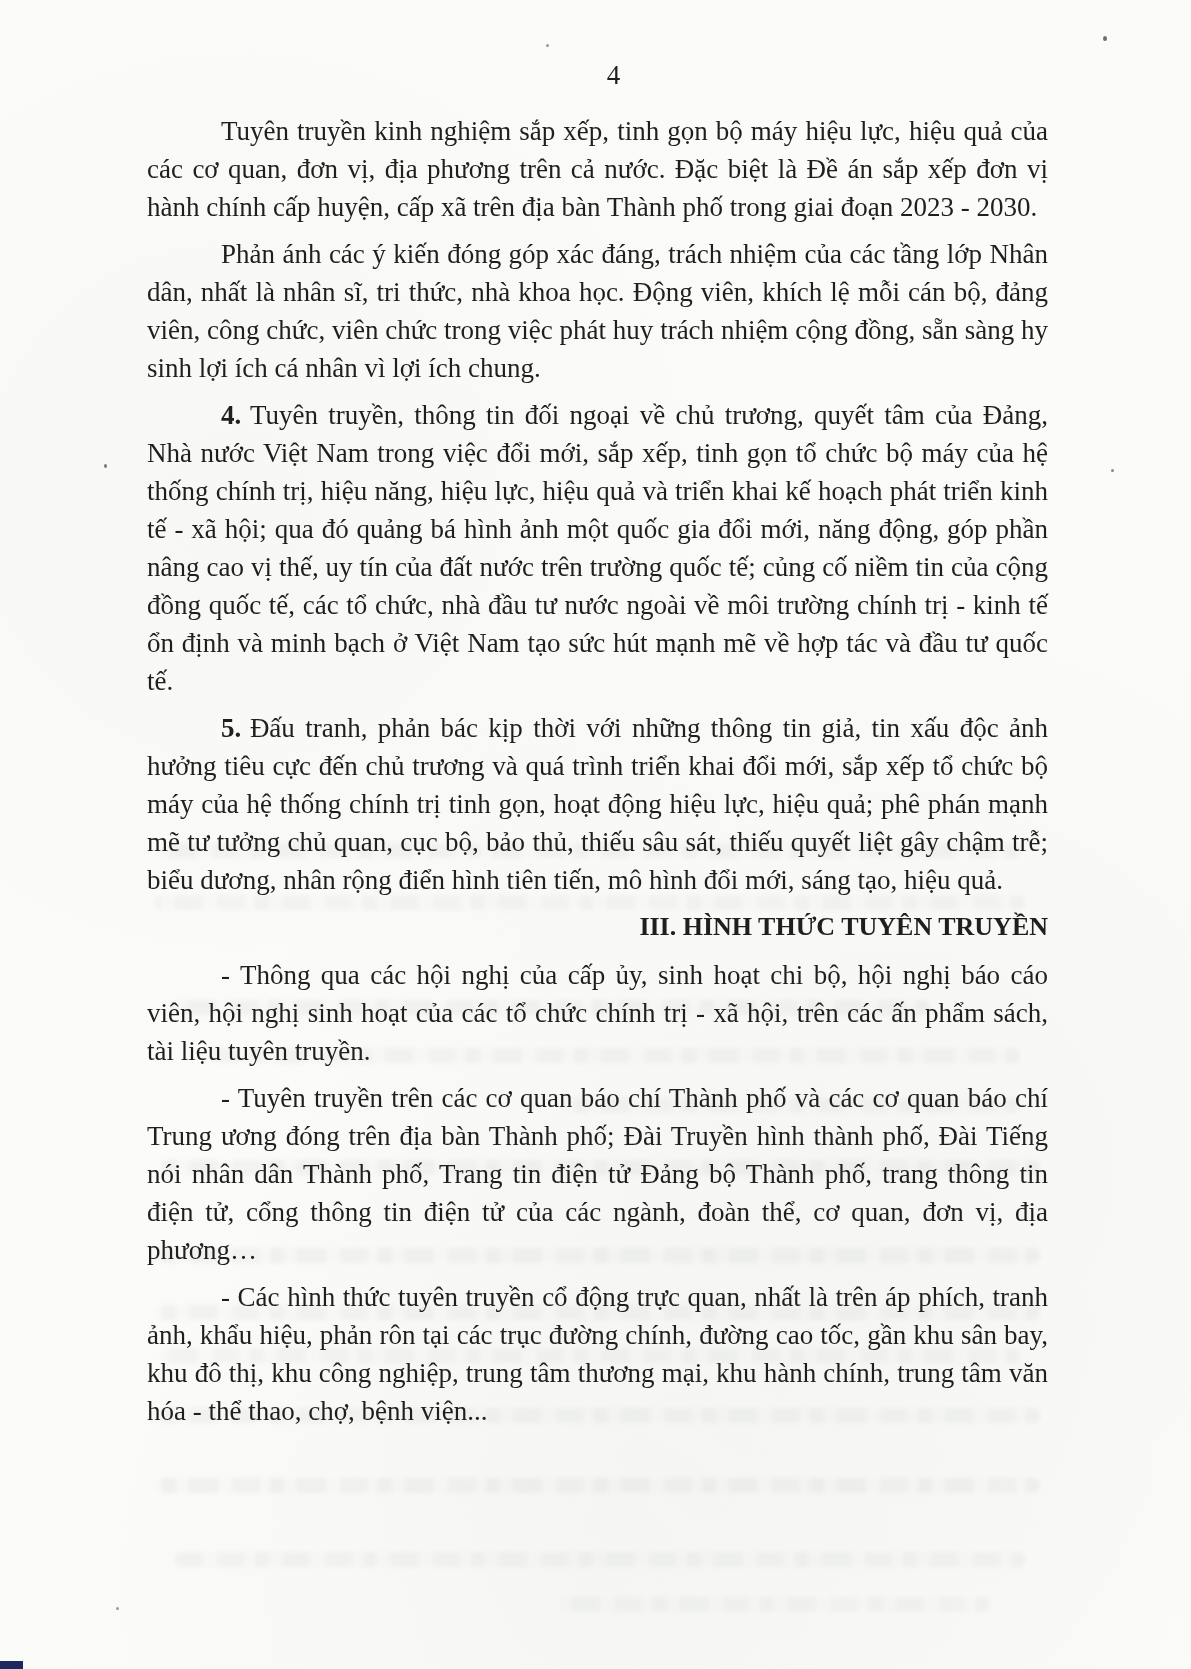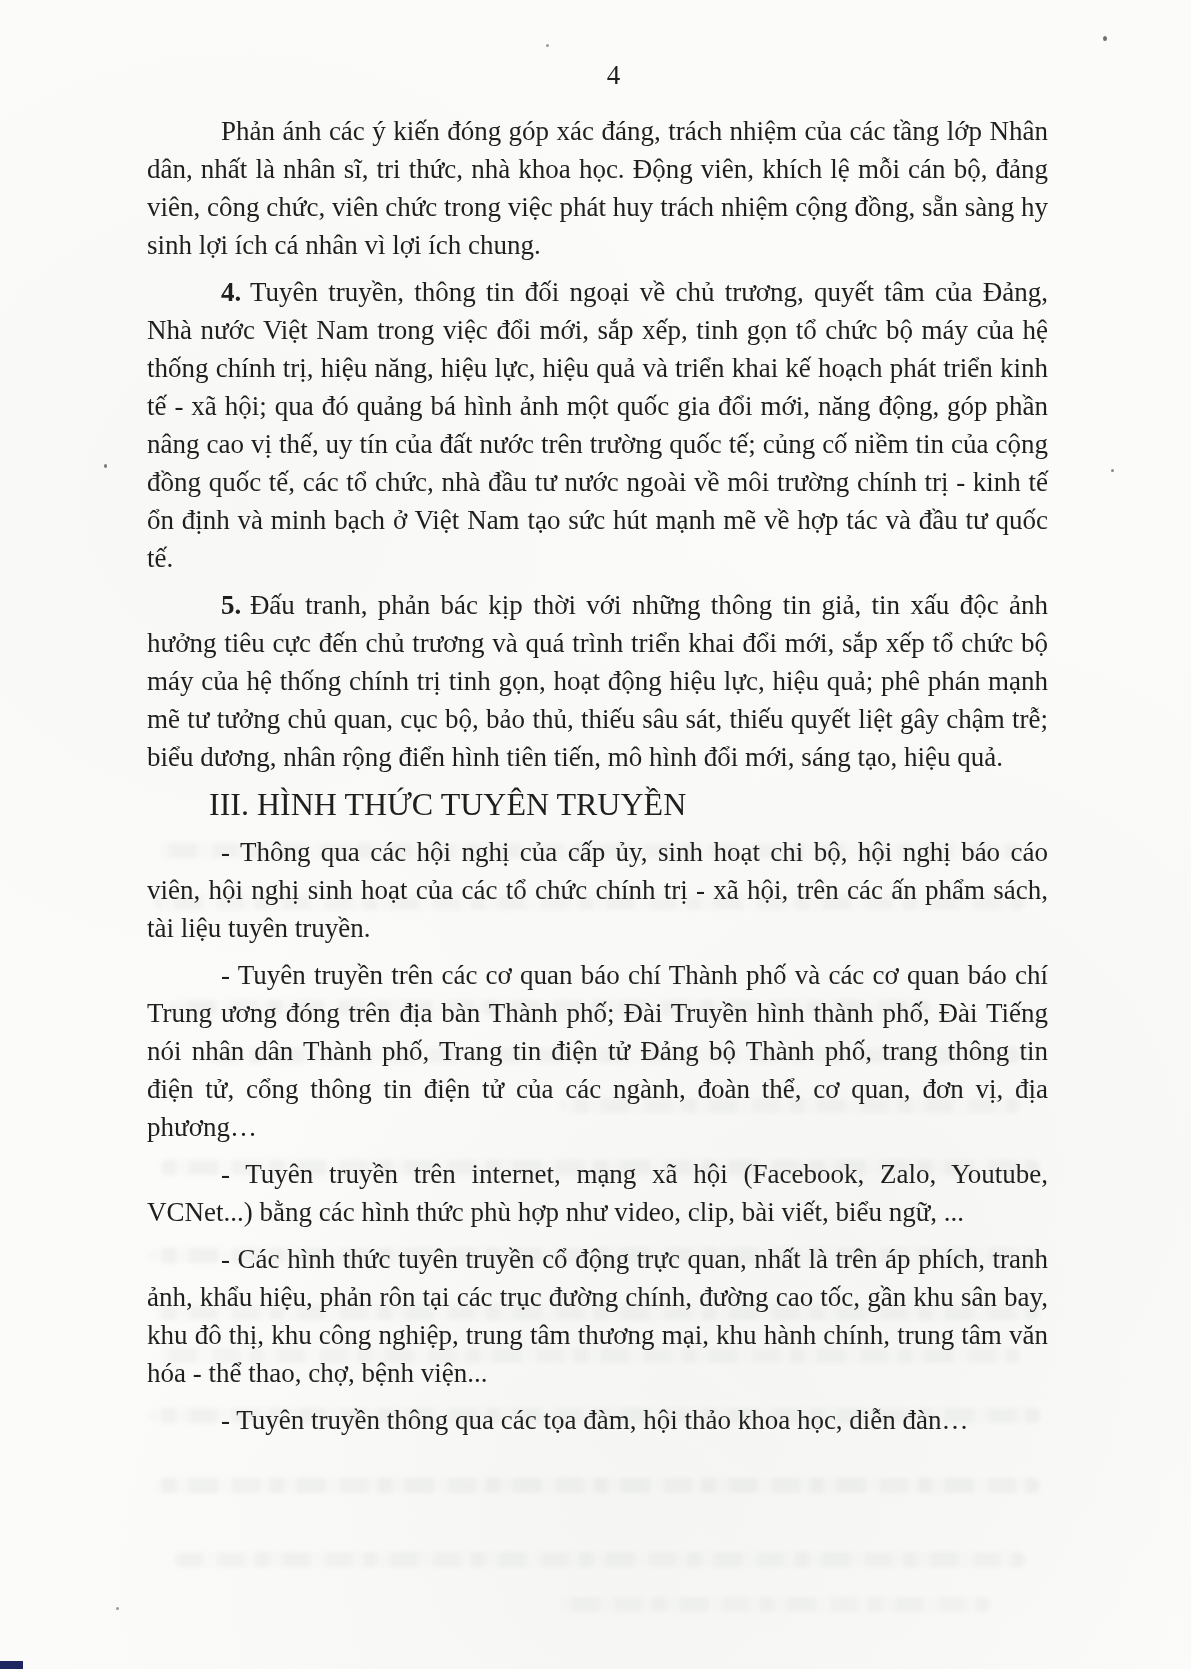--- a/index.html
+++ b/index.html
@@ -24,22 +24,22 @@
     text-align:center;font-size:27px;z-index:2;
     transform:translateX(16px);
   }
   .content{
     position:absolute;top:112px;left:147px;width:901px;z-index:2;
     font-size:27px;line-height:38px;text-align:justify;
   }
   .para{margin:0 0 9px 0;text-indent:74px;}
   .marker{font-weight:bold;margin-right:0.32em;}
   .section-heading{
-    margin:4px 0 10px 0;text-indent:62px;text-align:left;
-    font-size:32px;font-weight:normal;line-height:38px;
+    margin:4px 0 10px 0;text-indent:62px;text-align:right;
+    font-size:26px;font-weight:bold;line-height:38px;
   }
   
   .bleed{position:absolute;left:0;top:0;width:100%;height:100%;z-index:1;pointer-events:none;}
   .bleed-line{
     position:absolute;height:15px;border-radius:7px;
     background:repeating-linear-gradient(90deg,
       rgba(125,140,134,0.16) 0 14px, rgba(125,140,134,0.04) 14px 24px,
       rgba(125,140,134,0.13) 24px 52px, rgba(125,140,134,0.03) 52px 66px,
       rgba(125,140,134,0.15) 66px 95px, rgba(125,140,134,0.05) 95px 108px);
     filter:blur(2.3px);
@@ -69,39 +69,38 @@
     <div class="bleed-line" style="left:150px;top:1408px;width:890px;opacity:.45"></div>
     <div class="bleed-line" style="left:155px;top:1478px;width:885px;opacity:.5"></div>
     <div class="bleed-line" style="left:175px;top:1552px;width:850px;opacity:.45"></div>
     <div class="bleed-line" style="left:560px;top:1597px;width:430px;opacity:.4"></div>
   </div>
 
   <div class="page-number-row">4</div>
 
   <div class="content">
 
+    <p class="para"><span>Tuyên truyền kinh nghiệm sắp xếp, tinh gọn bộ máy hiệu lực, hiệu quả của các cơ quan, đơn vị, địa phương trên cả nước. Đặc biệt là Đề án sắp xếp đơn vị hành chính cấp huyện, cấp xã trên địa bàn Thành phố trong giai đoạn 2023 - 2030.</span></p>
 
     <p class="para"><span>Phản ánh các ý kiến đóng góp xác đáng, trách nhiệm của các tầng lớp Nhân dân, nhất là nhân sĩ, tri thức, nhà khoa học. Động viên, khích lệ mỗi cán bộ, đảng viên, công chức, viên chức trong việc phát huy trách nhiệm cộng đồng, sẵn sàng hy sinh lợi ích cá nhân vì lợi ích chung.</span></p>
 
     <p class="para"><span class="marker">4.</span><span>Tuyên truyền, thông tin đối ngoại về chủ trương, quyết tâm của Đảng, Nhà nước Việt Nam trong việc đổi mới, sắp xếp, tinh gọn tổ chức bộ máy của hệ thống chính trị, hiệu năng, hiệu lực, hiệu quả và triển khai kế hoạch phát triển kinh tế - xã hội; qua đó quảng bá hình ảnh một quốc gia đổi mới, năng động, góp phần nâng cao vị thế, uy tín của đất nước trên trường quốc tế; củng cố niềm tin của cộng đồng quốc tế, các tổ chức, nhà đầu tư nước ngoài về môi trường chính trị - kinh tế ổn định và minh bạch ở Việt Nam tạo sức hút mạnh mẽ về hợp tác và đầu tư quốc tế.</span></p>
 
     <p class="para"><span class="marker">5.</span><span>Đấu tranh, phản bác kịp thời với những thông tin giả, tin xấu độc ảnh hưởng tiêu cực đến chủ trương và quá trình triển khai đổi mới, sắp xếp tổ chức bộ máy của hệ thống chính trị tinh gọn, hoạt động hiệu lực, hiệu quả; phê phán mạnh mẽ tư tưởng chủ quan, cục bộ, bảo thủ, thiếu sâu sát, thiếu quyết liệt gây chậm trễ; biểu dương, nhân rộng điển hình tiên tiến, mô hình đổi mới, sáng tạo, hiệu quả.</span></p>
 
     <h2 class="section-heading">III. HÌNH THỨC TUYÊN TRUYỀN</h2>
 
     <p class="para"><span>- Thông qua các hội nghị của cấp ủy, sinh hoạt chi bộ, hội nghị báo cáo viên, hội nghị sinh hoạt của các tổ chức chính trị - xã hội, trên các ấn phẩm sách, tài liệu tuyên truyền.</span></p>
 
     <p class="para"><span>- Tuyên truyền trên các cơ quan báo chí Thành phố và các cơ quan báo chí Trung ương đóng trên địa bàn Thành phố; Đài Truyền hình thành phố, Đài Tiếng nói nhân dân Thành phố, Trang tin điện tử Đảng bộ Thành phố, trang thông tin điện tử, cổng thông tin điện tử của các ngành, đoàn thể, cơ quan, đơn vị, địa phương…</span></p>
 
 
-    <p class="para"><span>- Tuyên truyền trên internet, mạng xã hội (Facebook, Zalo, Youtube, VCNet...) bằng các hình thức phù hợp như video, clip, bài viết, biểu ngữ, ...</span></p>
 
     <p class="para"><span>- Các hình thức tuyên truyền cổ động trực quan, nhất là trên áp phích, tranh ảnh, khẩu hiệu, phản rôn tại các trục đường chính, đường cao tốc, gần khu sân bay, khu đô thị, khu công nghiệp, trung tâm thương mại, khu hành chính, trung tâm văn hóa - thể thao, chợ, bệnh viện...</span></p>
 
-    <p class="para"><span>- Tuyên truyền thông qua các tọa đàm, hội thảo khoa học, diễn đàn…</span></p>
 
   </div>
 
   <div class="corner-mark" style="background: rgb(30, 39, 96);"></div>
   <div class="speck" style="left:1103px;top:36px;width:4px;height:5px;"></div>
   <div class="speck" style="left:1111px;top:469px;width:3px;height:3px;background:#888;"></div>
   <div class="speck" style="left:104px;top:464px;width:3px;height:4px;background:#777;"></div>
   <div class="speck" style="left:546px;top:44px;width:3px;height:3px;background:#9a9a9a;"></div>
   <div class="speck" style="left:116px;top:1607px;width:3px;height:3px;background:#9a9a9a;"></div>
 

